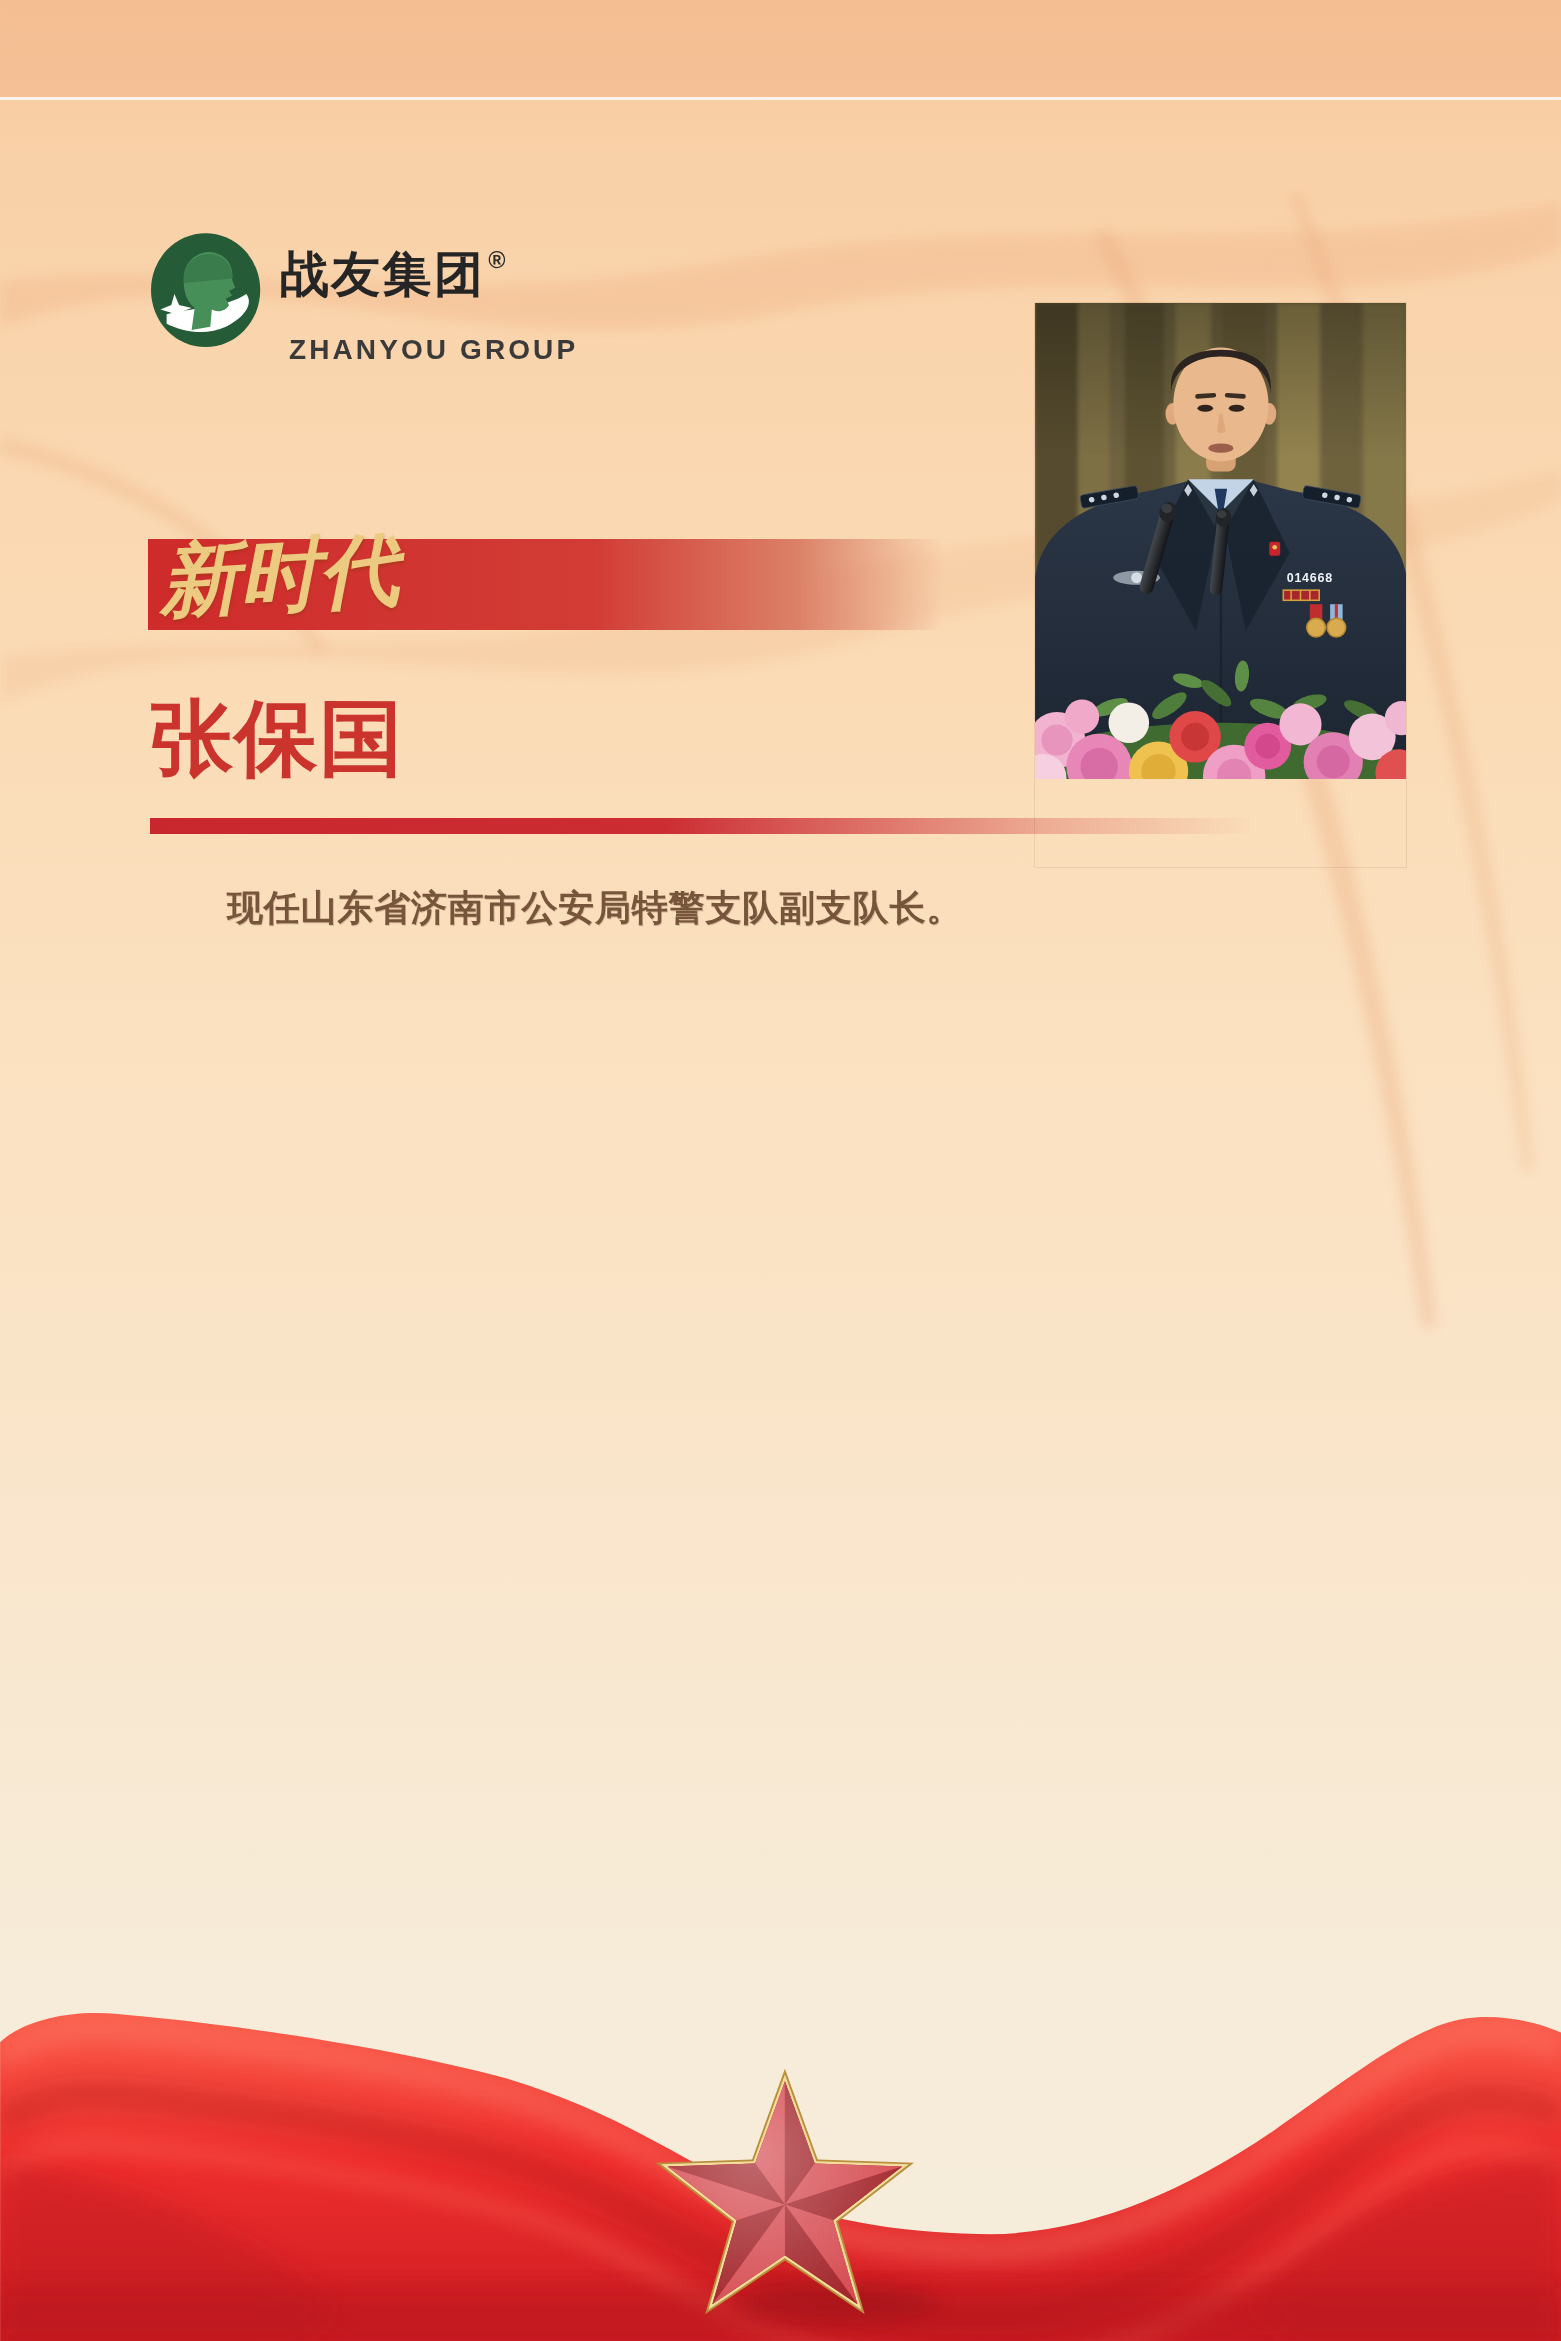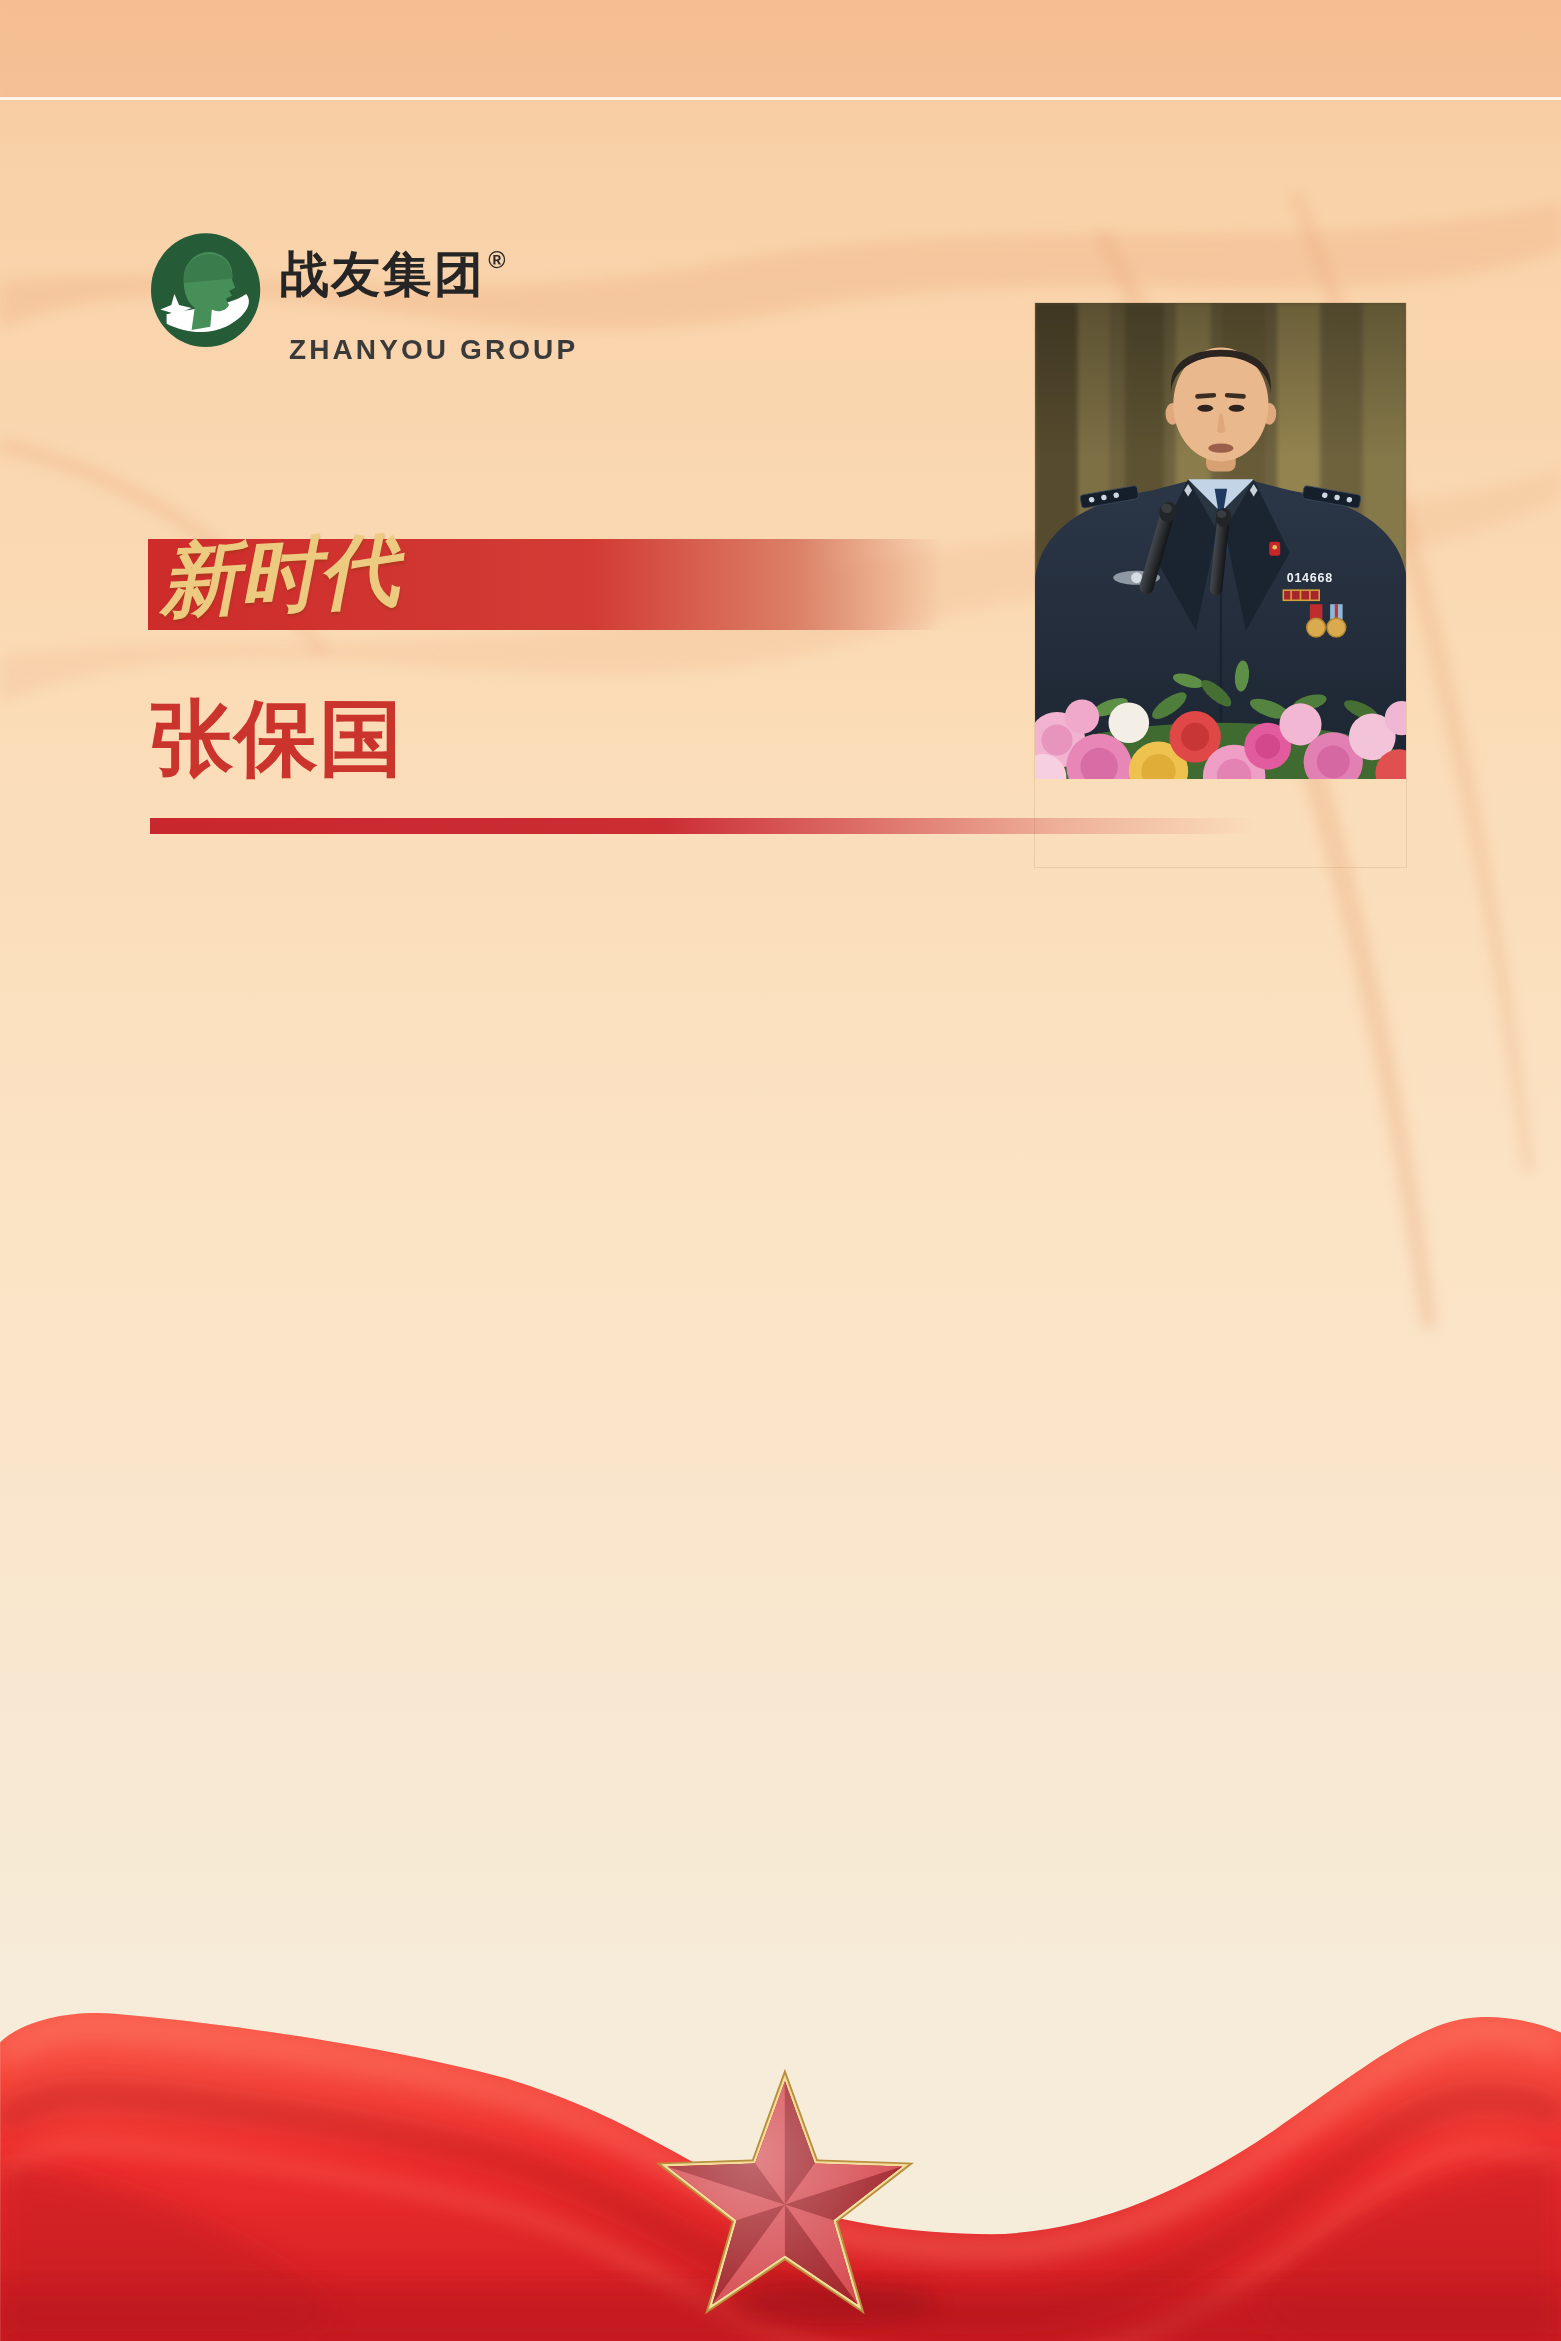--- a/index.html
+++ b/index.html
@@ -212,20 +212,21 @@
         <circle cx="382" cy="588" r="38" fill="#e27fb3"></circle>
           <circle cx="382" cy="588" r="21" fill="#d568a2"></circle>
         <circle cx="432" cy="556" r="30" fill="#f3c4d9"></circle>
         <circle cx="466" cy="602" r="30" fill="#e05050"></circle>
         <circle cx="470" cy="532" r="22" fill="#f0b7d3"></circle>
       </g>
     </svg>
   </div>
 
   <div class="bio">
+    <p>现任山东省济南市公安局特警支队副支队长。</p>
   </div>
 
   <svg class="ribbon" width="1562" height="367" viewBox="0 0 2000 470">
     <defs>
       <linearGradient id="ribMain" x1="0" y1="0" x2="0" y2="1">
         <stop offset="0" stop-color="#fa5a48"></stop>
           <stop offset=".45" stop-color="#ee2e2d"></stop>
           <stop offset="1" stop-color="#cc1b22"></stop>
       </linearGradient>
       <clipPath id="ribClip">

